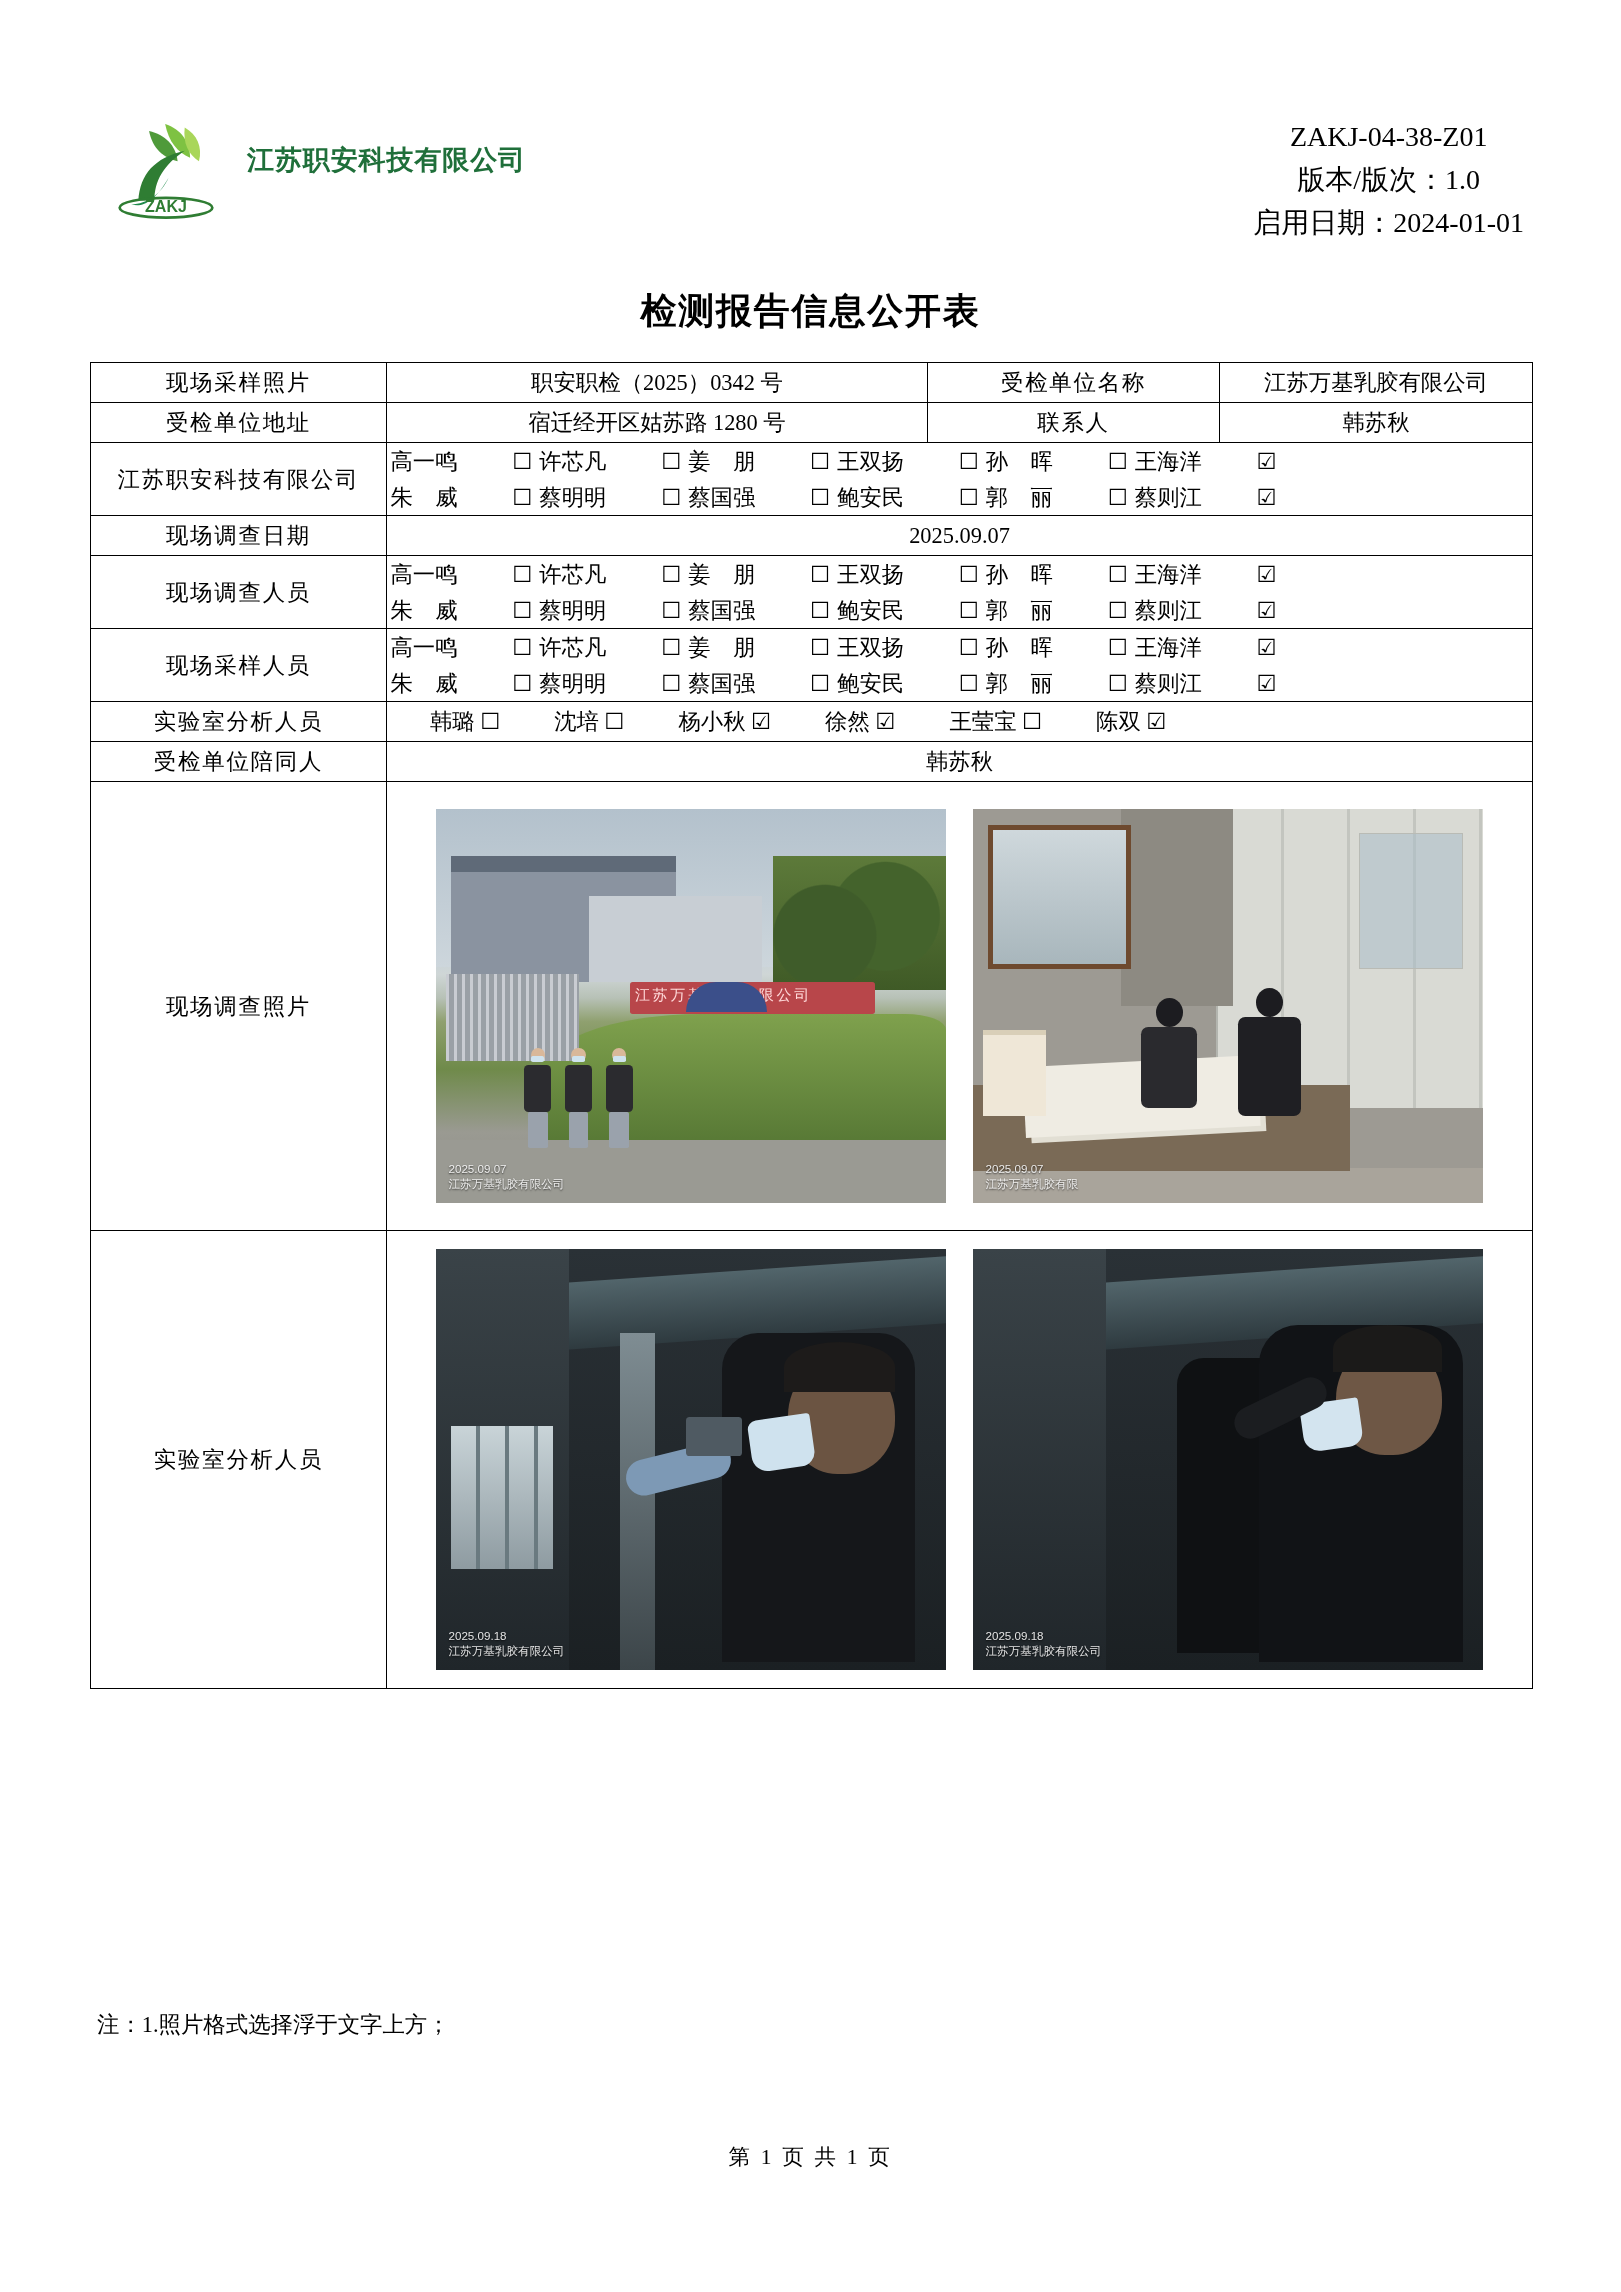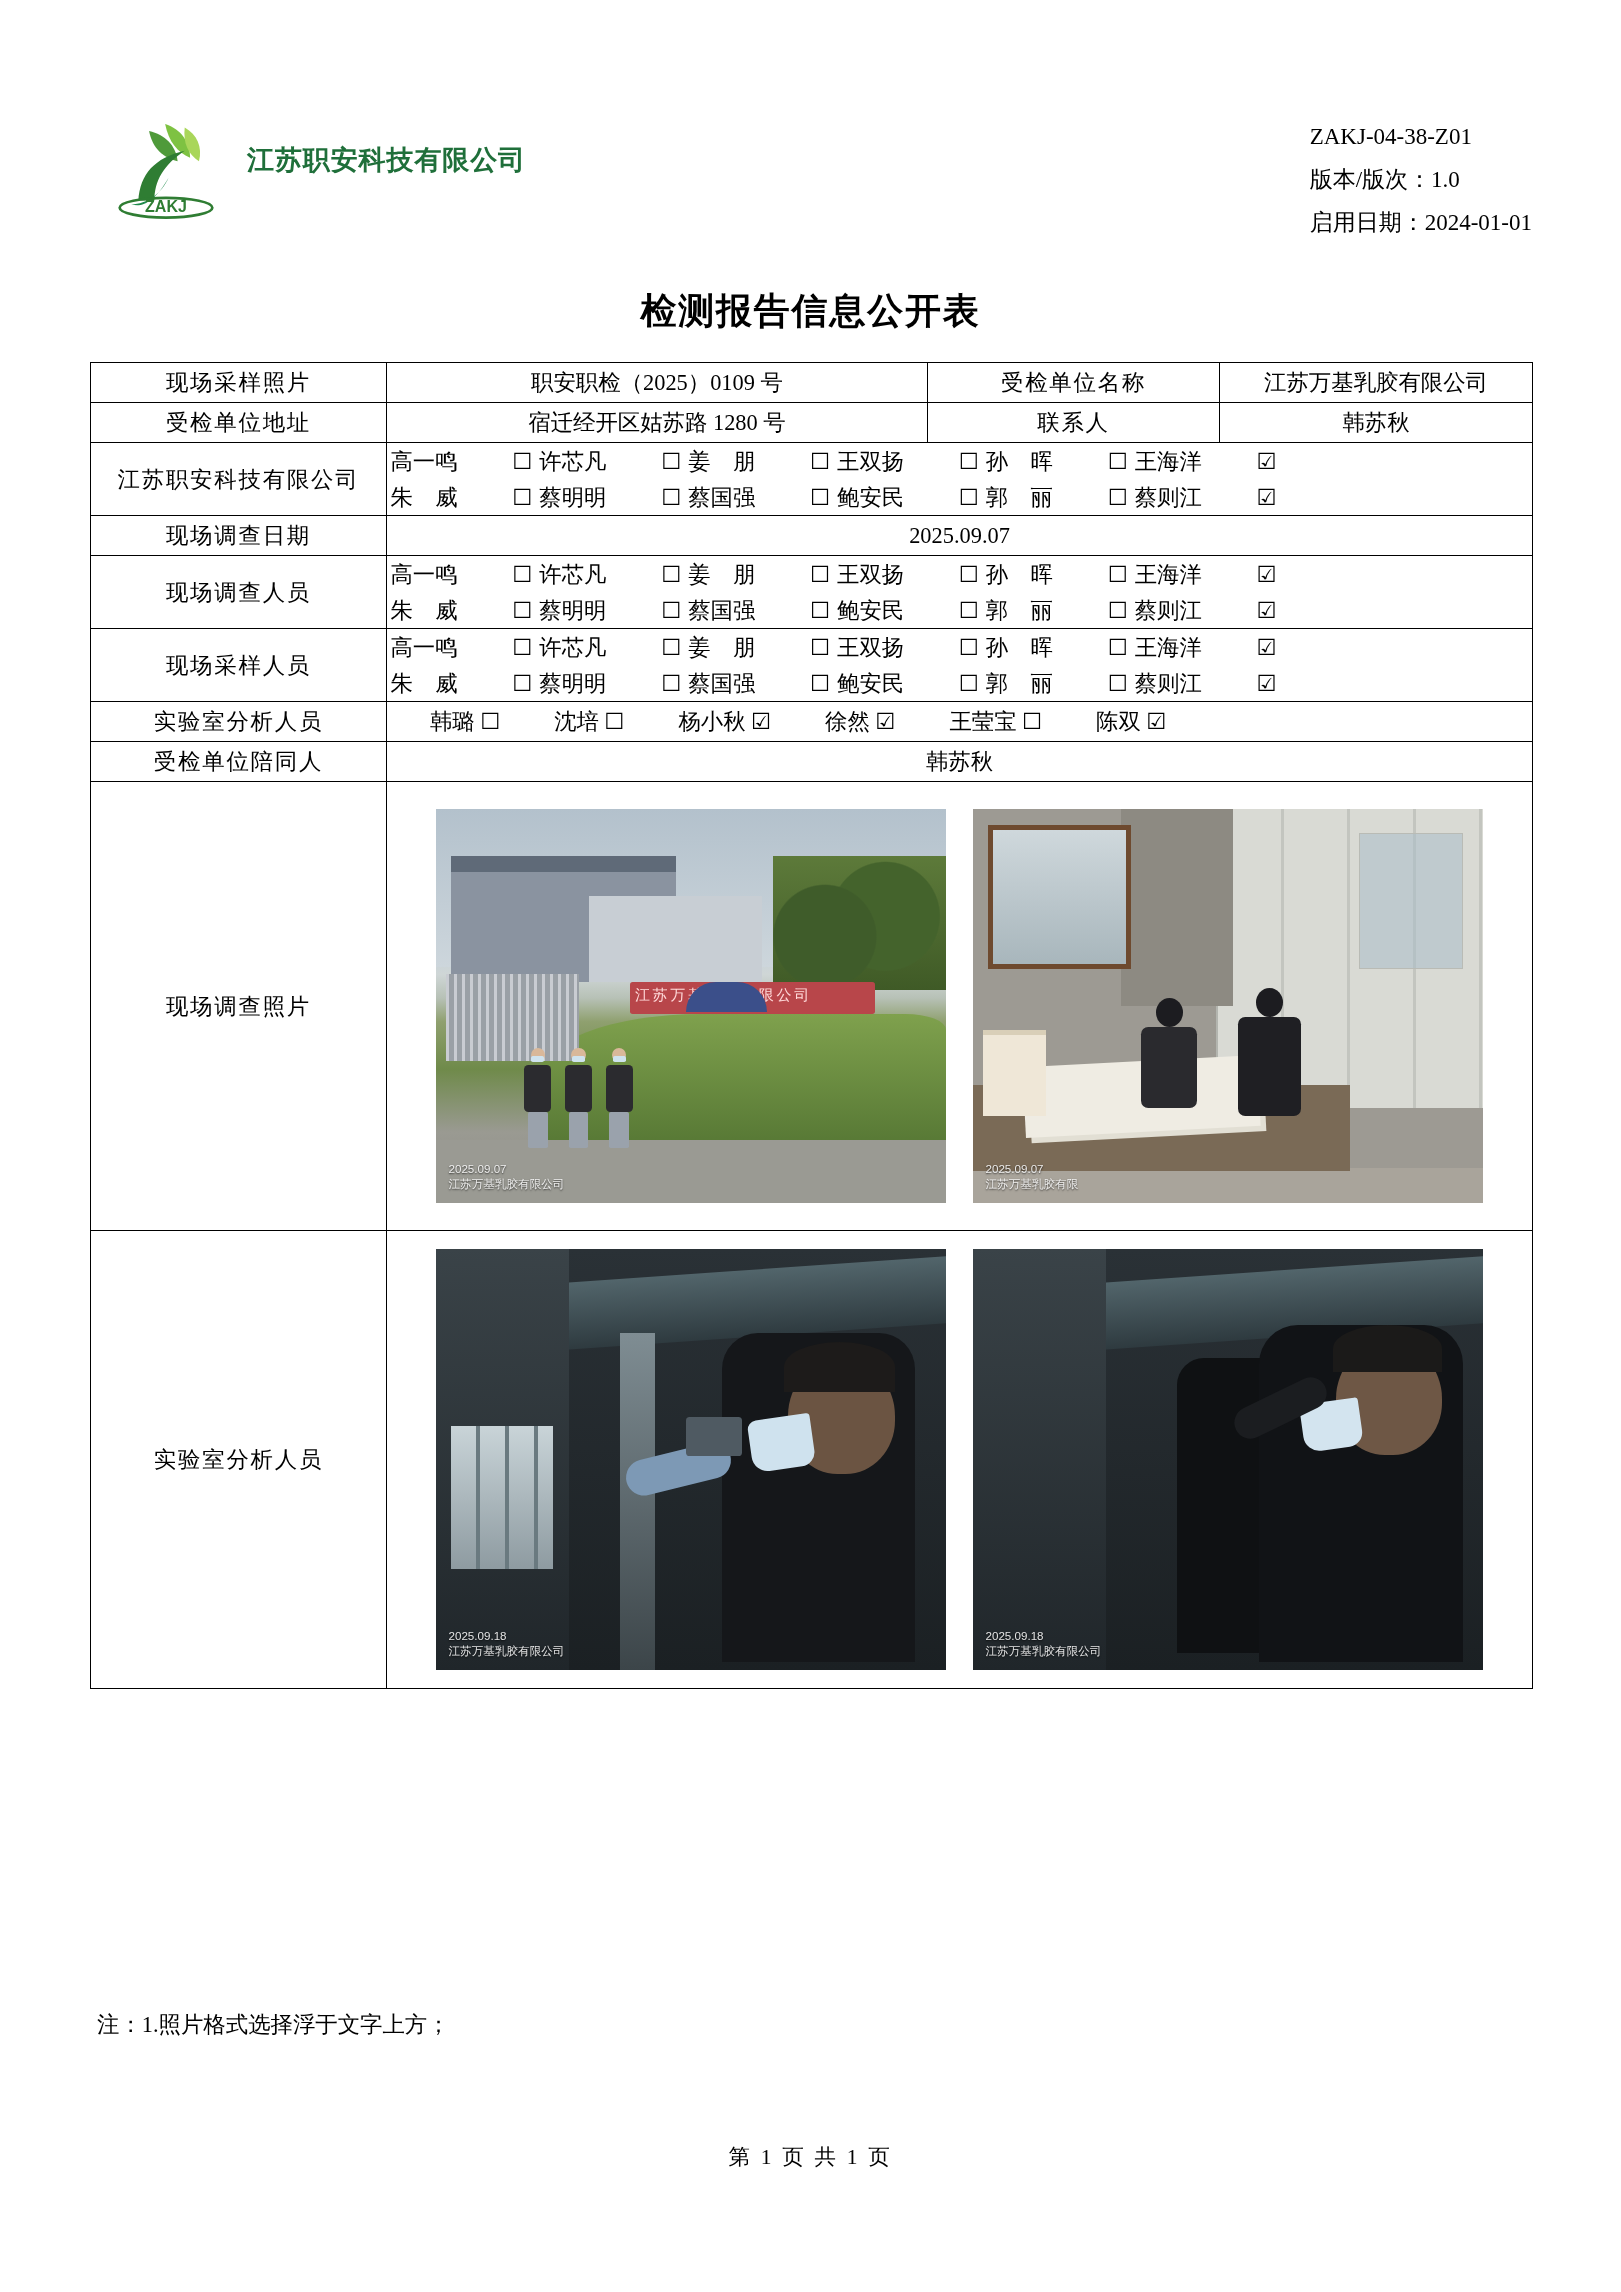--- a/index.html
+++ b/index.html
@@ -42,24 +42,24 @@
     left: 157px;
     top: 27px;
     font-size: 27px;
     font-weight: bold;
     color: #1f6f3a;
     letter-spacing: 0.9px;
     white-space: nowrap;
   }
   .header-right {
     position: absolute;
-    right: 0;
+    right: 8px;
     top: 0;
-    text-align: left;
-    font-size: 23px;
+    text-align: center;
+    font-size: 28px;
     line-height: 43px;
   }
   .header-right div { white-space: nowrap; }
 
   
   .doc-title {
     position: absolute;
     top: 287px;
     left: 0;
     width: 1621px;
@@ -277,21 +277,21 @@
       <col style="width:154px">
       <col style="width:150px">
       <col style="width:142px">
       <col style="width:161px">
       <col style="width:152px">
     </colgroup>
 
     <tbody>
         <tr>
       <td class="lbl row-h">现场采样照片</td>
-      <td class="val row-h" colspan="3">职安职检（2025）0109 号</td>
+      <td class="val row-h" colspan="3">职安职检（2025）0342 号</td>
       <td class="lbl row-h" colspan="2">受检单位名称</td>
       <td class="val row-h" colspan="2">江苏万基乳胶有限公司</td>
     </tr>
 
     <tr>
       <td class="lbl row-h">受检单位地址</td>
       <td class="val row-h" colspan="3">宿迁经开区姑苏路 1280 号</td>
       <td class="lbl row-h" colspan="2">联系人</td>
       <td class="val row-h" colspan="2">韩苏秋</td>
     </tr>

